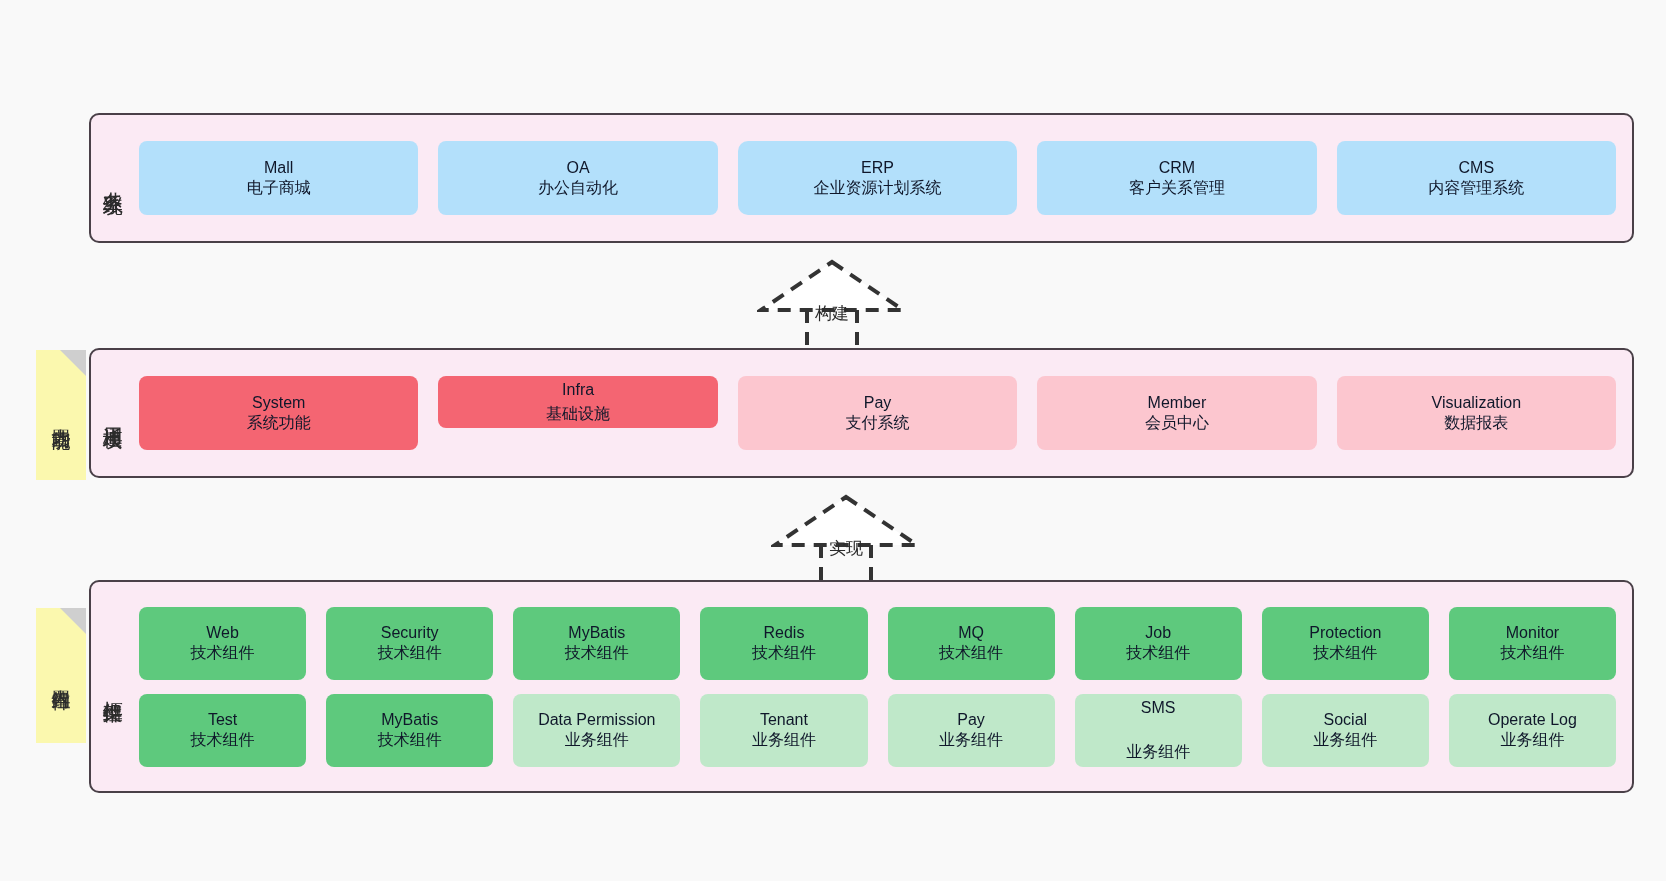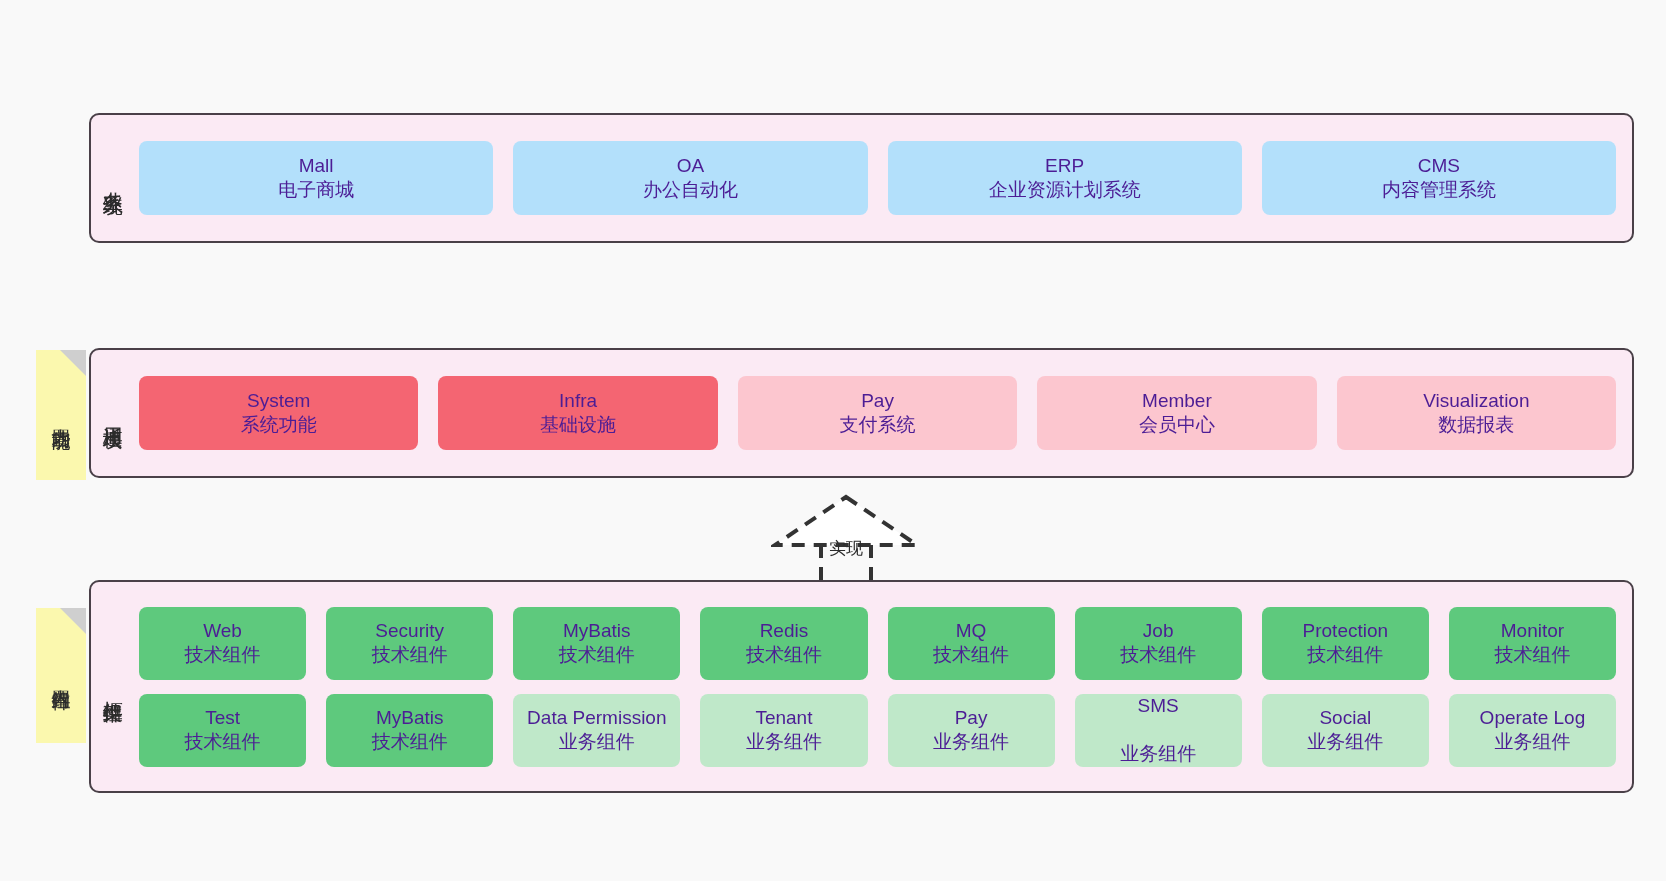--- a/index.html
+++ b/index.html
@@ -59,23 +59,23 @@
     align-items: stretch;
   }
   .cell {
     flex: 1 1 0;
     border-radius: 8px;
     display: flex;
     flex-direction: column;
     align-items: center;
     justify-content: center;
     text-align: center;
-    font-size: 19px;
+    font-size: 16px;
     line-height: 1.24;
-    color: #4c1d95;
+    color: #0f172a;
     box-sizing: border-box;
     padding: 4px 6px;
   }
   .cell .t1 { display: block; }
   .cell .t2 { display: block; }
 
   
   .c-blue        { background: #b3e0fb; }
   .c-red         { background: #f46572; }
   .c-pink        { background: #fcc6cf; }
@@ -133,47 +133,61 @@
     <div class="layer-body">
       <div class="row">
         <div class="cell c-blue" style="height:74px;">
           <span class="t1">Mall</span>
           <span class="t2">电子商城</span>
         </div>
         <div class="cell c-blue" style="height:74px;">
           <span class="t1">OA</span>
           <span class="t2">办公自动化</span>
         </div>
-        <div class="cell c-blue" style="height:74px;">
+        <div class="cell c-blue" style="height:74px;border-radius:10px;">
           <span class="t1">ERP</span>
           <span class="t2">企业资源计划系统</span>
         </div>
         <div class="cell c-blue" style="height:74px;">
+          <span class="t1">CRM</span>
+          <span class="t2">客户关系管理</span>
+        </div>
+        <div class="cell c-blue" style="height:74px;">
           <span class="t1">CMS</span>
           <span class="t2">内容管理系统</span>
         </div>
       </div>
     </div>
   </div>
 
+  <div class="arrow" style="left:757px; top:258px; width:150px; height:88px;">
+    <svg width="150" height="88" viewBox="0 0 150 88">
+
+      <path d="M 75 4 L 146 52 L 4 52 Z" fill="#ffffff" stroke="#333333" stroke-width="4" stroke-dasharray="13,9" stroke-linejoin="miter"></path>
+
+      <line x1="50" y1="52" x2="50" y2="88" stroke="#333333" stroke-width="4" stroke-dasharray="13,9"></line>
+      <line x1="100" y1="52" x2="100" y2="88" stroke="#333333" stroke-width="4" stroke-dasharray="13,9"></line>
+    </svg>
+    <span class="arrow-label" style="top:44px;">构建</span>
+  </div>
 
   <div class="note" style="left:36px; top:350px; width:50px; height:130px;">
     <span class="fold"></span>
     <span>内置功能</span>
   </div>
 
   <div class="layer" id="layer-modules" style="left:89px; top:348px; width:1545px; height:130px;">
     <div class="layer-title">通用模块</div>
     <div class="layer-body">
       <div class="row">
         <div class="cell c-red" style="height:74px;text-align:right;">
           <span class="t1">System</span>
           <span class="t2">系统功能</span>
         </div>
-        <div class="cell c-red" style="height:74px;">
+        <div class="cell c-red" style="height:52px;justify-content:space-between;">
           <span class="t1">Infra</span>
           <span class="t2">基础设施</span>
         </div>
         <div class="cell c-pink" style="height:74px;">
           <span class="t1">Pay</span>
           <span class="t2">支付系统</span>
         </div>
         <div class="cell c-pink" style="height:74px;">
           <span class="t1">Member</span>
           <span class="t2">会员中心</span>

